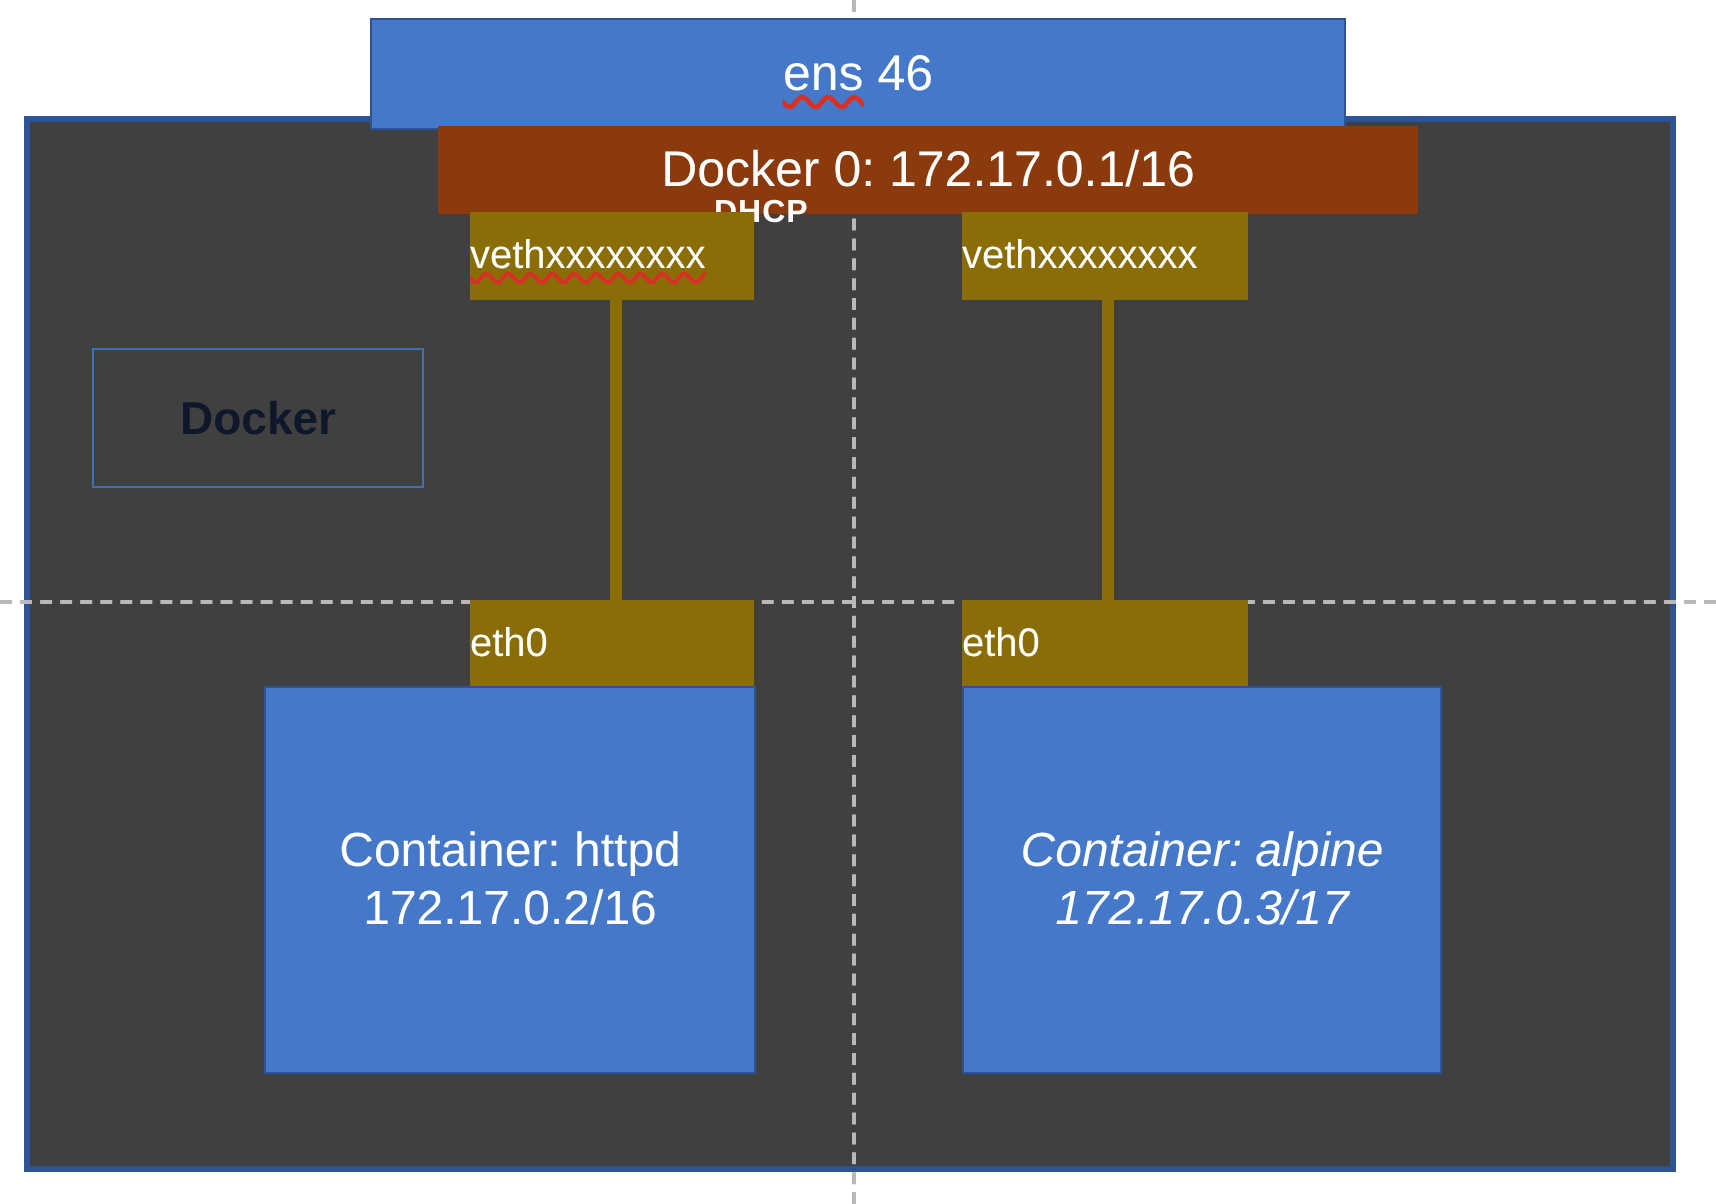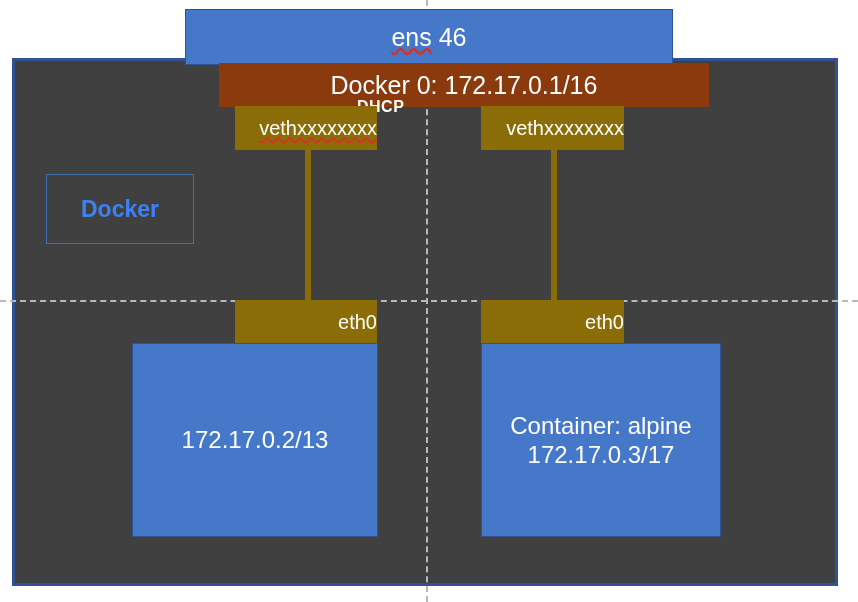--- a/index.html
+++ b/index.html
@@ -98,21 +98,21 @@
     font-weight: bold;
     letter-spacing: 0.5px;
   }
   
   .olive-box {
     position: absolute;
     background: #8a6d06;
     color: #ffffff;
     display: flex;
     align-items: center;
-    justify-content: flex-end;
+    justify-content: flex-start;
     text-align: center;
     font-size: 20px;
   }
   #veth-left { left: 235px; top: 106px; width: 142px; height: 44px; }
   #veth-right { left: 481px; top: 106px; width: 143px; height: 44px; }
   #eth0-left { left: 235px; top: 300px; width: 142px; height: 44px; }
   #eth0-right { left: 481px; top: 300px; width: 143px; height: 44px; }
   #veth-left .squiggle {
     text-decoration: underline;
     text-decoration-style: wavy;
@@ -134,31 +134,32 @@
     width: 246px;
     height: 194px;
     font-size: 24px;
   }
   #container-alpine {
     left: 481px;
     top: 343px;
     width: 240px;
     height: 194px;
     font-size: 24px;
+    font-style: italic;
   }
   
   #docker-daemon-box {
     position: absolute;
     left: 46px;
     top: 174px;
-    width: 148px;
+    width: 166px;
     height: 70px;
     border: 1px solid #3f6fb5;
     box-sizing: border-box;
-    color: #3b82f6;
+    color: #0f172a;
     font-size: 23px;
     font-weight: bold;
     display: flex;
     align-items: center;
     justify-content: center;
     text-align: center;
     line-height: 1.25;
   }
   .two-line span { display: block; }
 </style>
@@ -194,21 +195,22 @@
 
   <div class="olive-box" id="eth0-left">
     <span>eth0</span>
   </div>
   <div class="olive-box" id="eth0-right">
     <span>eth0</span>
   </div>
 
   <div class="blue-box" id="container-httpd">
     <div class="two-line">
-      <span>172.17.0.2/13</span>
+      <span>Container: httpd</span>
+      <span>172.17.0.2/16</span>
     </div>
   </div>
   <div class="blue-box" id="container-alpine">
     <div class="two-line">
       <span>Container: alpine</span>
       <span>172.17.0.3/17</span>
     </div>
   </div>
 
   <div id="docker-daemon-box">

